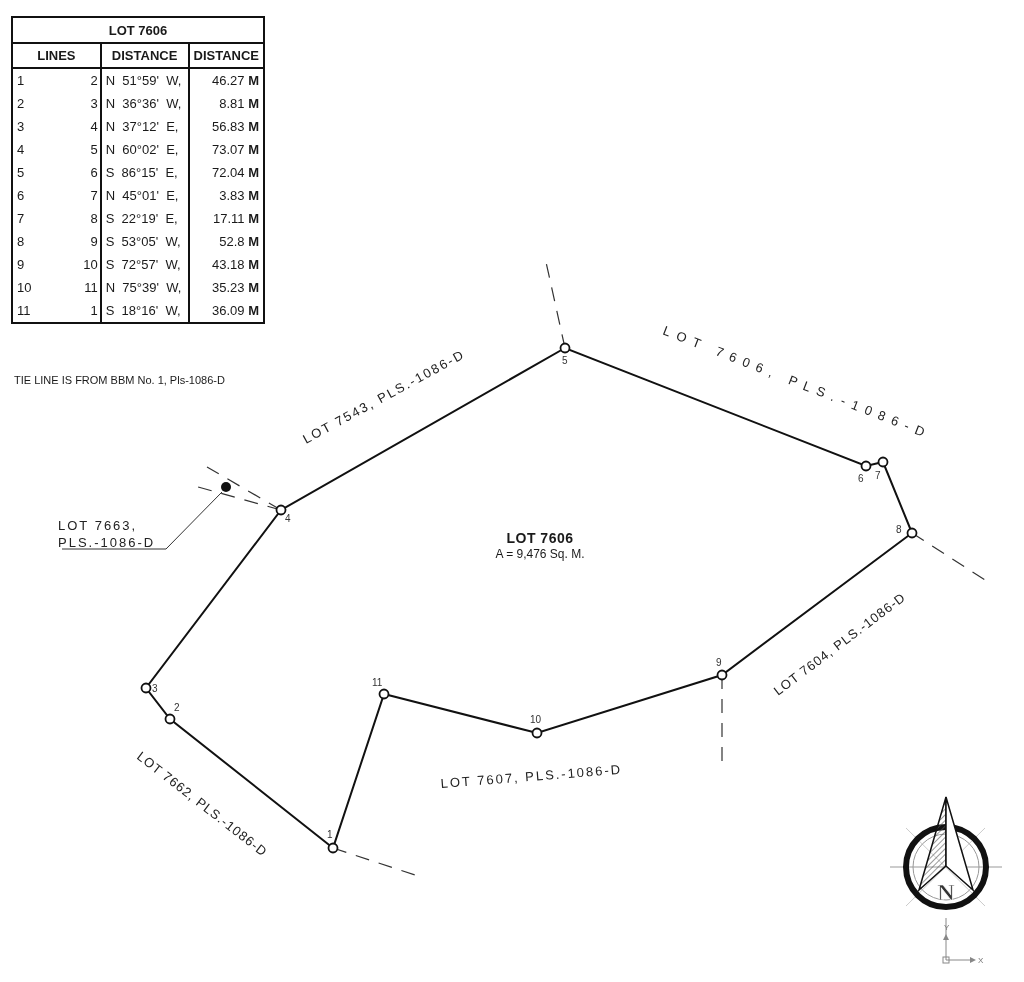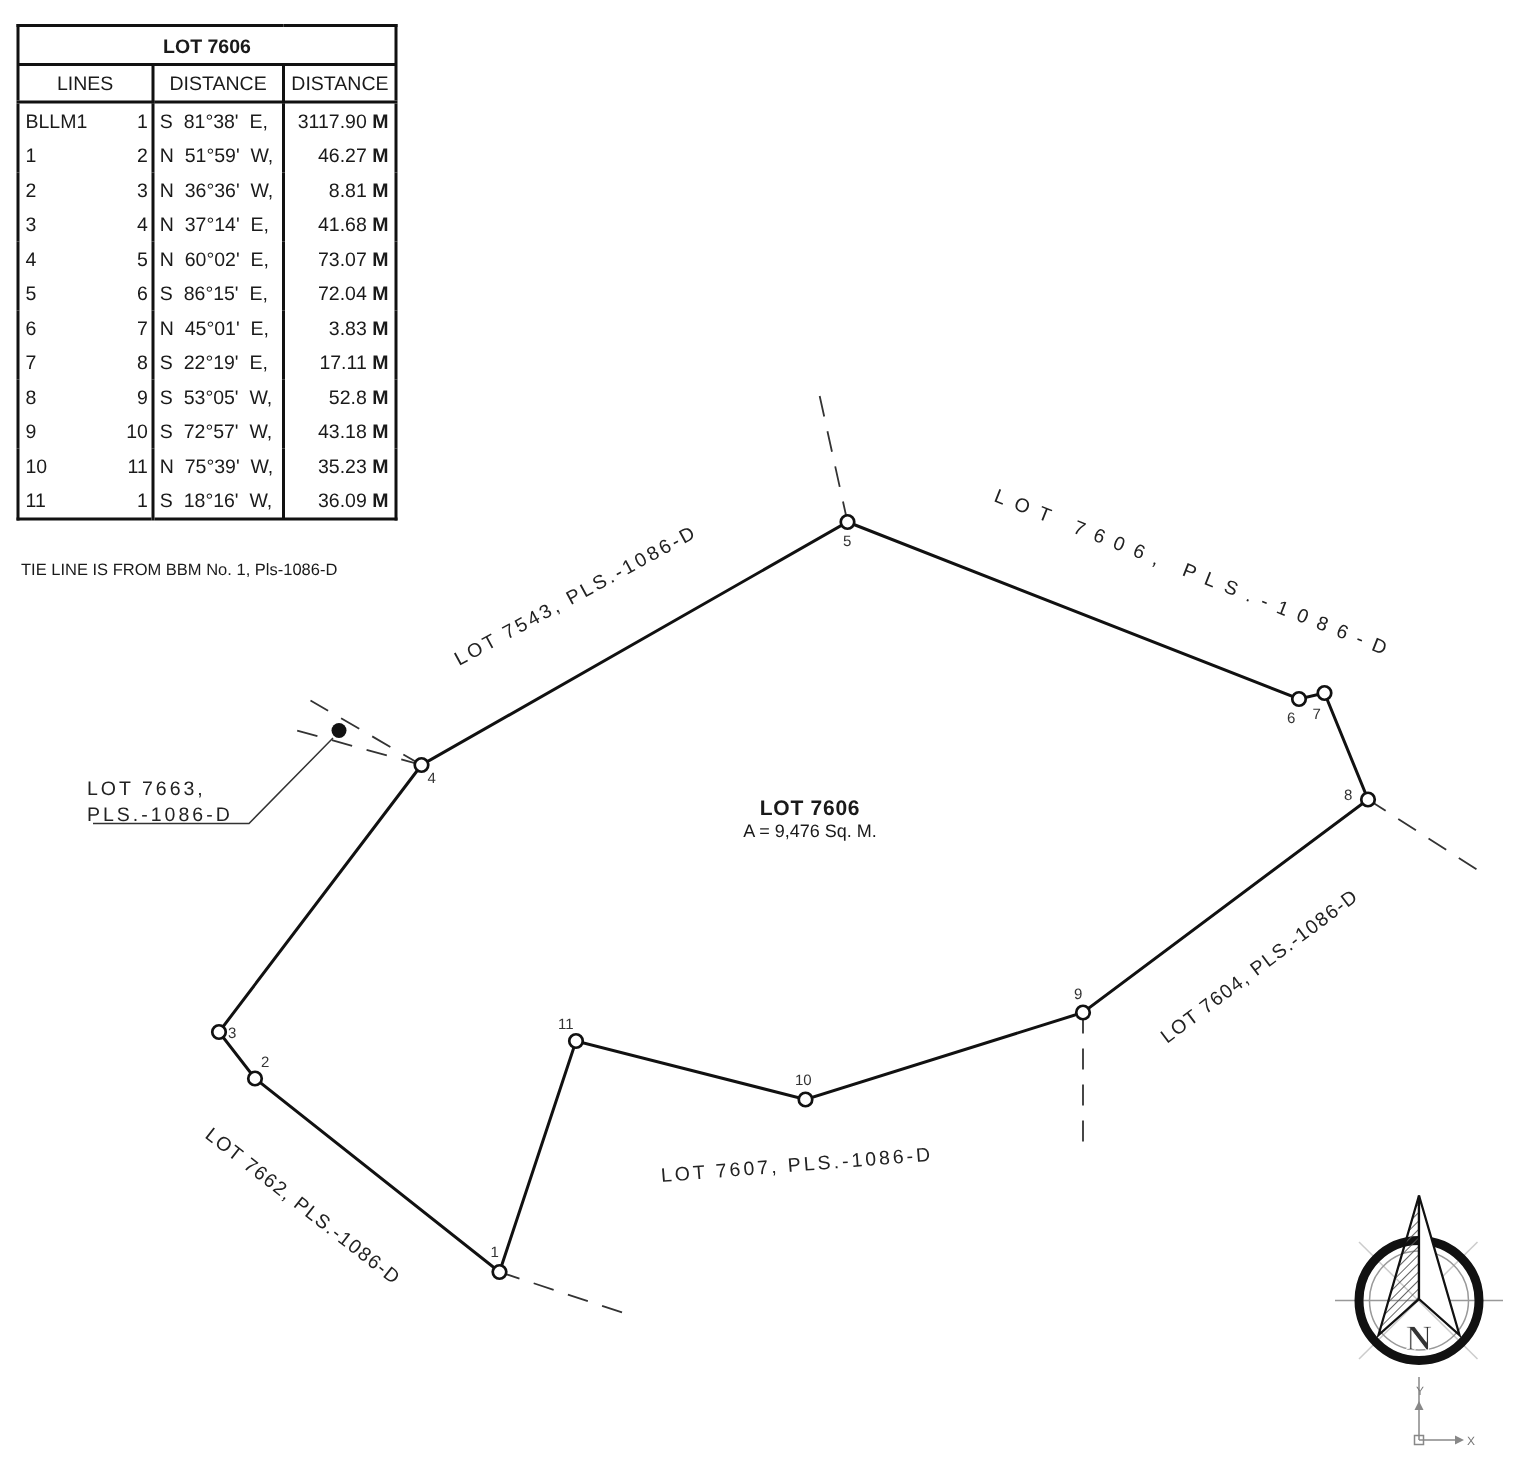--- a/index.html
+++ b/index.html
@@ -1,20 +1,20 @@
 <!DOCTYPE html>
 <html><head>
 <meta charset="utf-8">
 <style>
   html, body { margin:0; padding:0; background:#ffffff; }
   body { width:1024px; height:982px; position:relative; overflow:hidden; font-family:"Liberation Sans", sans-serif; color:#1a1a1a; }
   .tbl { position:absolute; left:11px; top:16px; width:254px; border:2px solid #111; border-collapse:collapse; font-size:13px; }
   .tbl td, .tbl th { padding:0 4px; height:23px; }
   .tbl .title { text-align:center; font-weight:bold; border-bottom:2px solid #111; height:24px; }
-  .tbl .hdr th { font-weight:normal; border-bottom:2px solid #111; border-right:2px solid #111; text-align:center; height:23px; }
+  .tbl .hdr th { font-weight:bold; border-bottom:2px solid #111; border-right:2px solid #111; text-align:center; height:23px; }
   .tbl .hdr th:last-child { border-right:none; }
   .tbl td.c1 { width:62px; text-align:left; border-right:none; }
   .tbl td.c2 { width:12px; text-align:right; border-right:2px solid #111; padding-right:2px; }
   .tbl td.c3 { width:78px; text-align:left; border-right:2px solid #111; white-space:pre; }
   .tbl td.c4 { text-align:right; white-space:nowrap; }
   .tbl td.c4 b { font-weight:bold; }
   .tie { position:absolute; left:14px; top:374px; font-size:11px; }
   svg.plan { position:absolute; left:0; top:0; }
   .lbl { font-family:"Liberation Sans", sans-serif; font-size:13px; fill:#222; letter-spacing:2px; }
   .pt { font-family:"Liberation Sans", sans-serif; font-size:10px; fill:#333; }
@@ -30,42 +30,36 @@
         <td class="title" colspan="4">LOT 7606</td>
       </tr>
   <tr class="hdr">
     <th colspan="2">LINES</th>
     <th>DISTANCE</th>
     <th>DISTANCE</th>
   </tr>
   </tbody>
     <tbody id="rows">
       <tr>
-        <td class="c1">BLLM1</td>
-        <td class="c2">1</td>
-        <td class="c3">S  81°38'  E,</td>
-        <td class="c4"><span>3117.90</span> <b>M</b></td>
-      </tr>
-      <tr>
         <td class="c1">1</td>
         <td class="c2">2</td>
         <td class="c3">N  51°59'  W,</td>
         <td class="c4"><span>46.27</span> <b>M</b></td>
       </tr>
       <tr>
         <td class="c1">2</td>
         <td class="c2">3</td>
         <td class="c3">N  36°36'  W,</td>
         <td class="c4"><span>8.81</span> <b>M</b></td>
       </tr>
       <tr>
         <td class="c1">3</td>
         <td class="c2">4</td>
-        <td class="c3">N  37°14'  E,</td>
-        <td class="c4"><span>41.68</span> <b>M</b></td>
+        <td class="c3">N  37°12'  E,</td>
+        <td class="c4"><span>56.83</span> <b>M</b></td>
       </tr>
       <tr>
         <td class="c1">4</td>
         <td class="c2">5</td>
         <td class="c3">N  60°02'  E,</td>
         <td class="c4"><span>73.07</span> <b>M</b></td>
       </tr>
       <tr>
         <td class="c1">5</td>
         <td class="c2">6</td>

